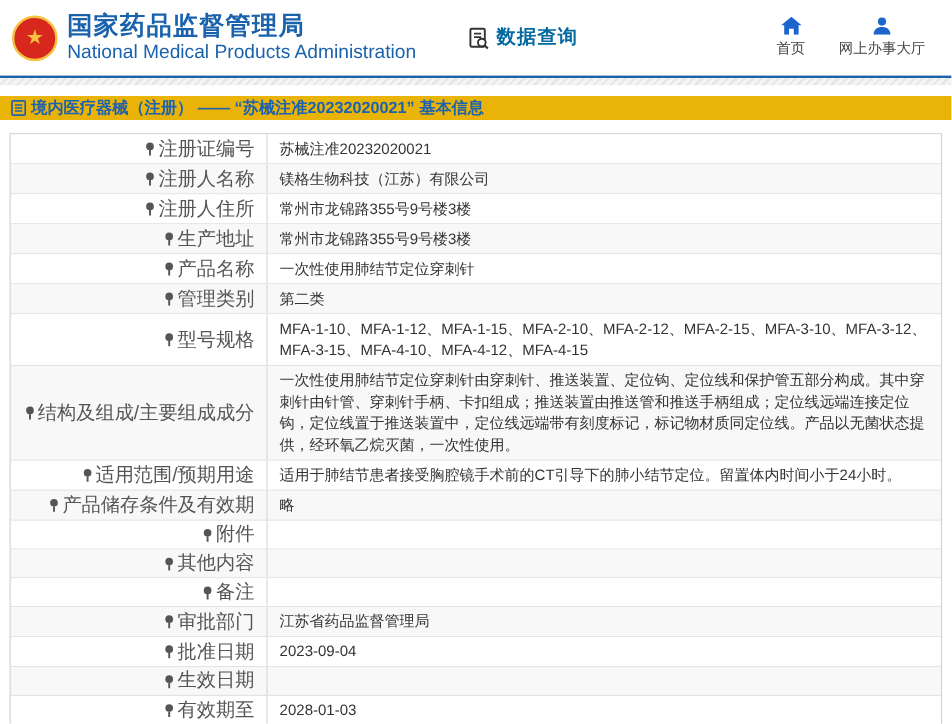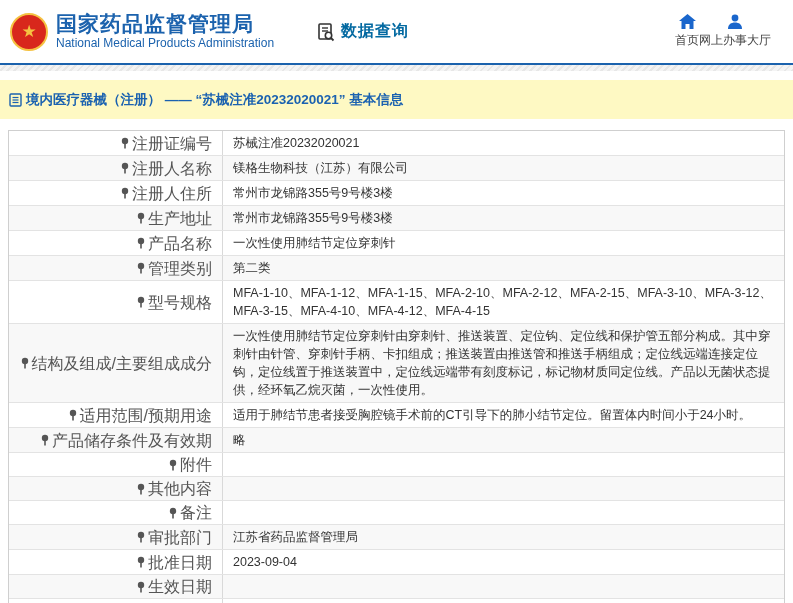--- a/index.html
+++ b/index.html
@@ -6,37 +6,37 @@
   html,body { width:793px; height:603px; background:#fff; overflow:hidden;
     font-family:"Liberation Sans","DejaVu Sans",sans-serif; }
 
   
   .header { height:63px; display:flex; align-items:center; padding:0 14px 0 10px; background:#fff; }
   .emblem { width:38px; height:38px; border-radius:50%; background:#d8271c;
     border:2px solid #f5c242; display:flex; align-items:center; justify-content:center;
     color:#f5c242; font-size:17px; flex:0 0 auto; }
   .brand { margin-left:8px; line-height:1.1; }
   .brand-title { color:#1b62ad; font-size:21px; font-weight:bold; letter-spacing:1px; }
-  .brand-sub { color:#1b62ad; font-size:12px; margin-top:2px; }
+  .brand-sub { color:#1b62ad; font-size:16px; margin-top:2px; }
   .dataquery { display:flex; align-items:center; margin-left:42px; color:#0369a1;
     font-size:16px; font-weight:bold; letter-spacing:1px; cursor:pointer; }
   .dataquery svg { margin-right:5px; display:block; }
   .header-spacer { flex:1; }
-  .nav { display:flex; margin-right:8px; }
+  .nav { display:flex; gap:28px; margin-right:8px; }
   .nav-item { display:flex; flex-direction:column; align-items:center; gap:3px;
     font-size:12px; color:#444; cursor:pointer; }
   .nav-item svg { display:block; }
 
   
   .blue-line { height:2px; background:#1b62ad; }
   .hatch-band { height:6px;
     background:repeating-linear-gradient(135deg,#f4f4f4 0 3px,#e7e7e7 3px 5px); }
 
   
-  .crumb-bar { margin-top:9px; height:39px; background:#fef9c3; display:flex;
+  .crumb-bar { margin-top:9px; height:20px; background:#eab308; display:flex;
     align-items:center; padding-left:9px; }
   .crumb { color:#1b62b0; font-size:13.5px; font-weight:bold; display:flex; align-items:center; }
   .crumb svg { margin-right:4px; display:block; }
 
   
   .table-wrap { margin:11px 8px 0 8px; border:1px solid #cfcfcf; }
   .t-row { display:flex; min-height:23px; border-bottom:1px solid #e3e3e3; background:#fff; }
   .t-row:last-child { border-bottom:none; }
   .t-row:nth-child(even) { background:#f8f8f8; }
   .t-label { width:214px; flex:0 0 auto; display:flex; align-items:center;

